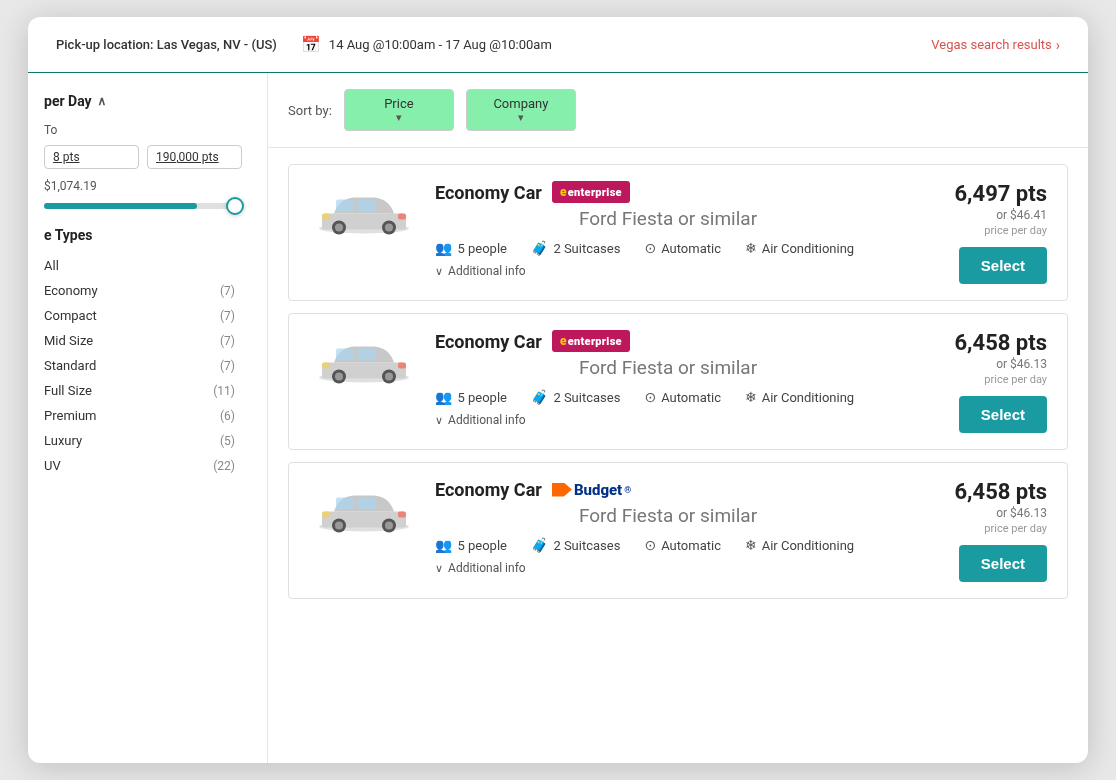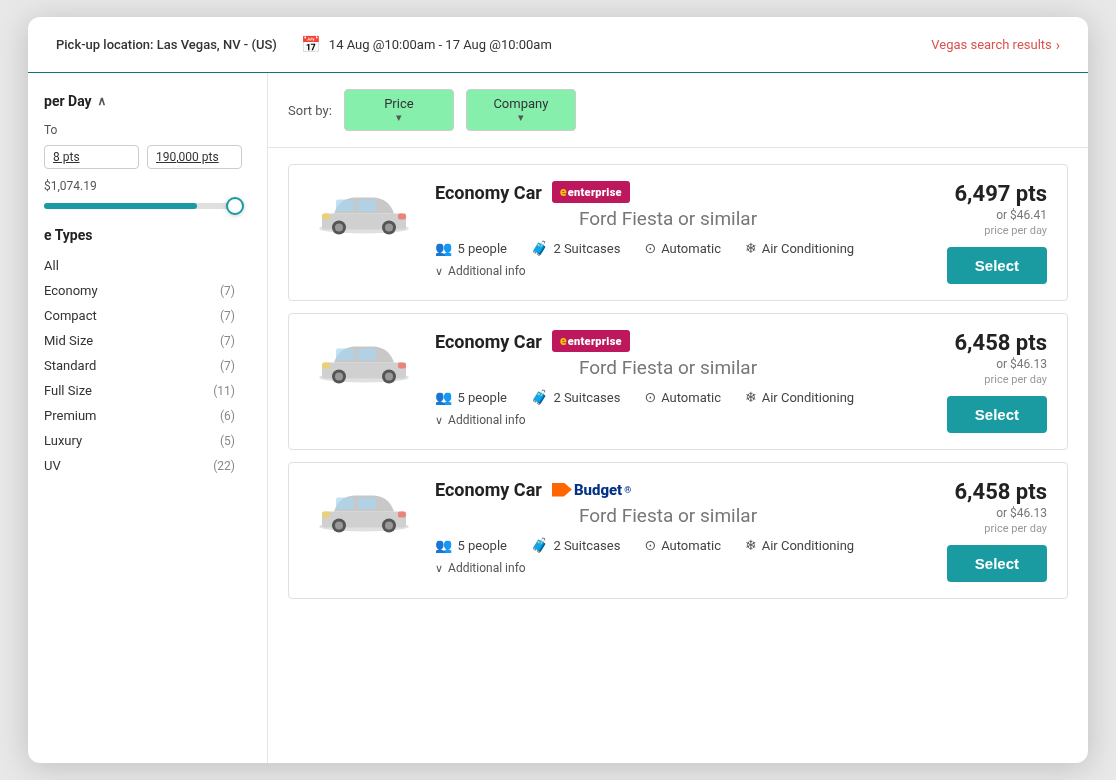--- a/index.html
+++ b/index.html
@@ -313,21 +313,21 @@
     .price-per-day {
       font-size: 11px;
       color: #999;
       margin-bottom: 8px;
     }
     .select-btn {
       background: #1a9ba1;
       color: #fff;
       border: none;
       border-radius: 4px;
-      padding: 10px 28px;
+      padding: 10px 22px;
       font-size: 15px;
       font-weight: 600;
       cursor: pointer;
       white-space: nowrap;
     }
     
     .enterprise-logo {
       background: #be185d;
       color: #fff;
       font-size: 11px;

